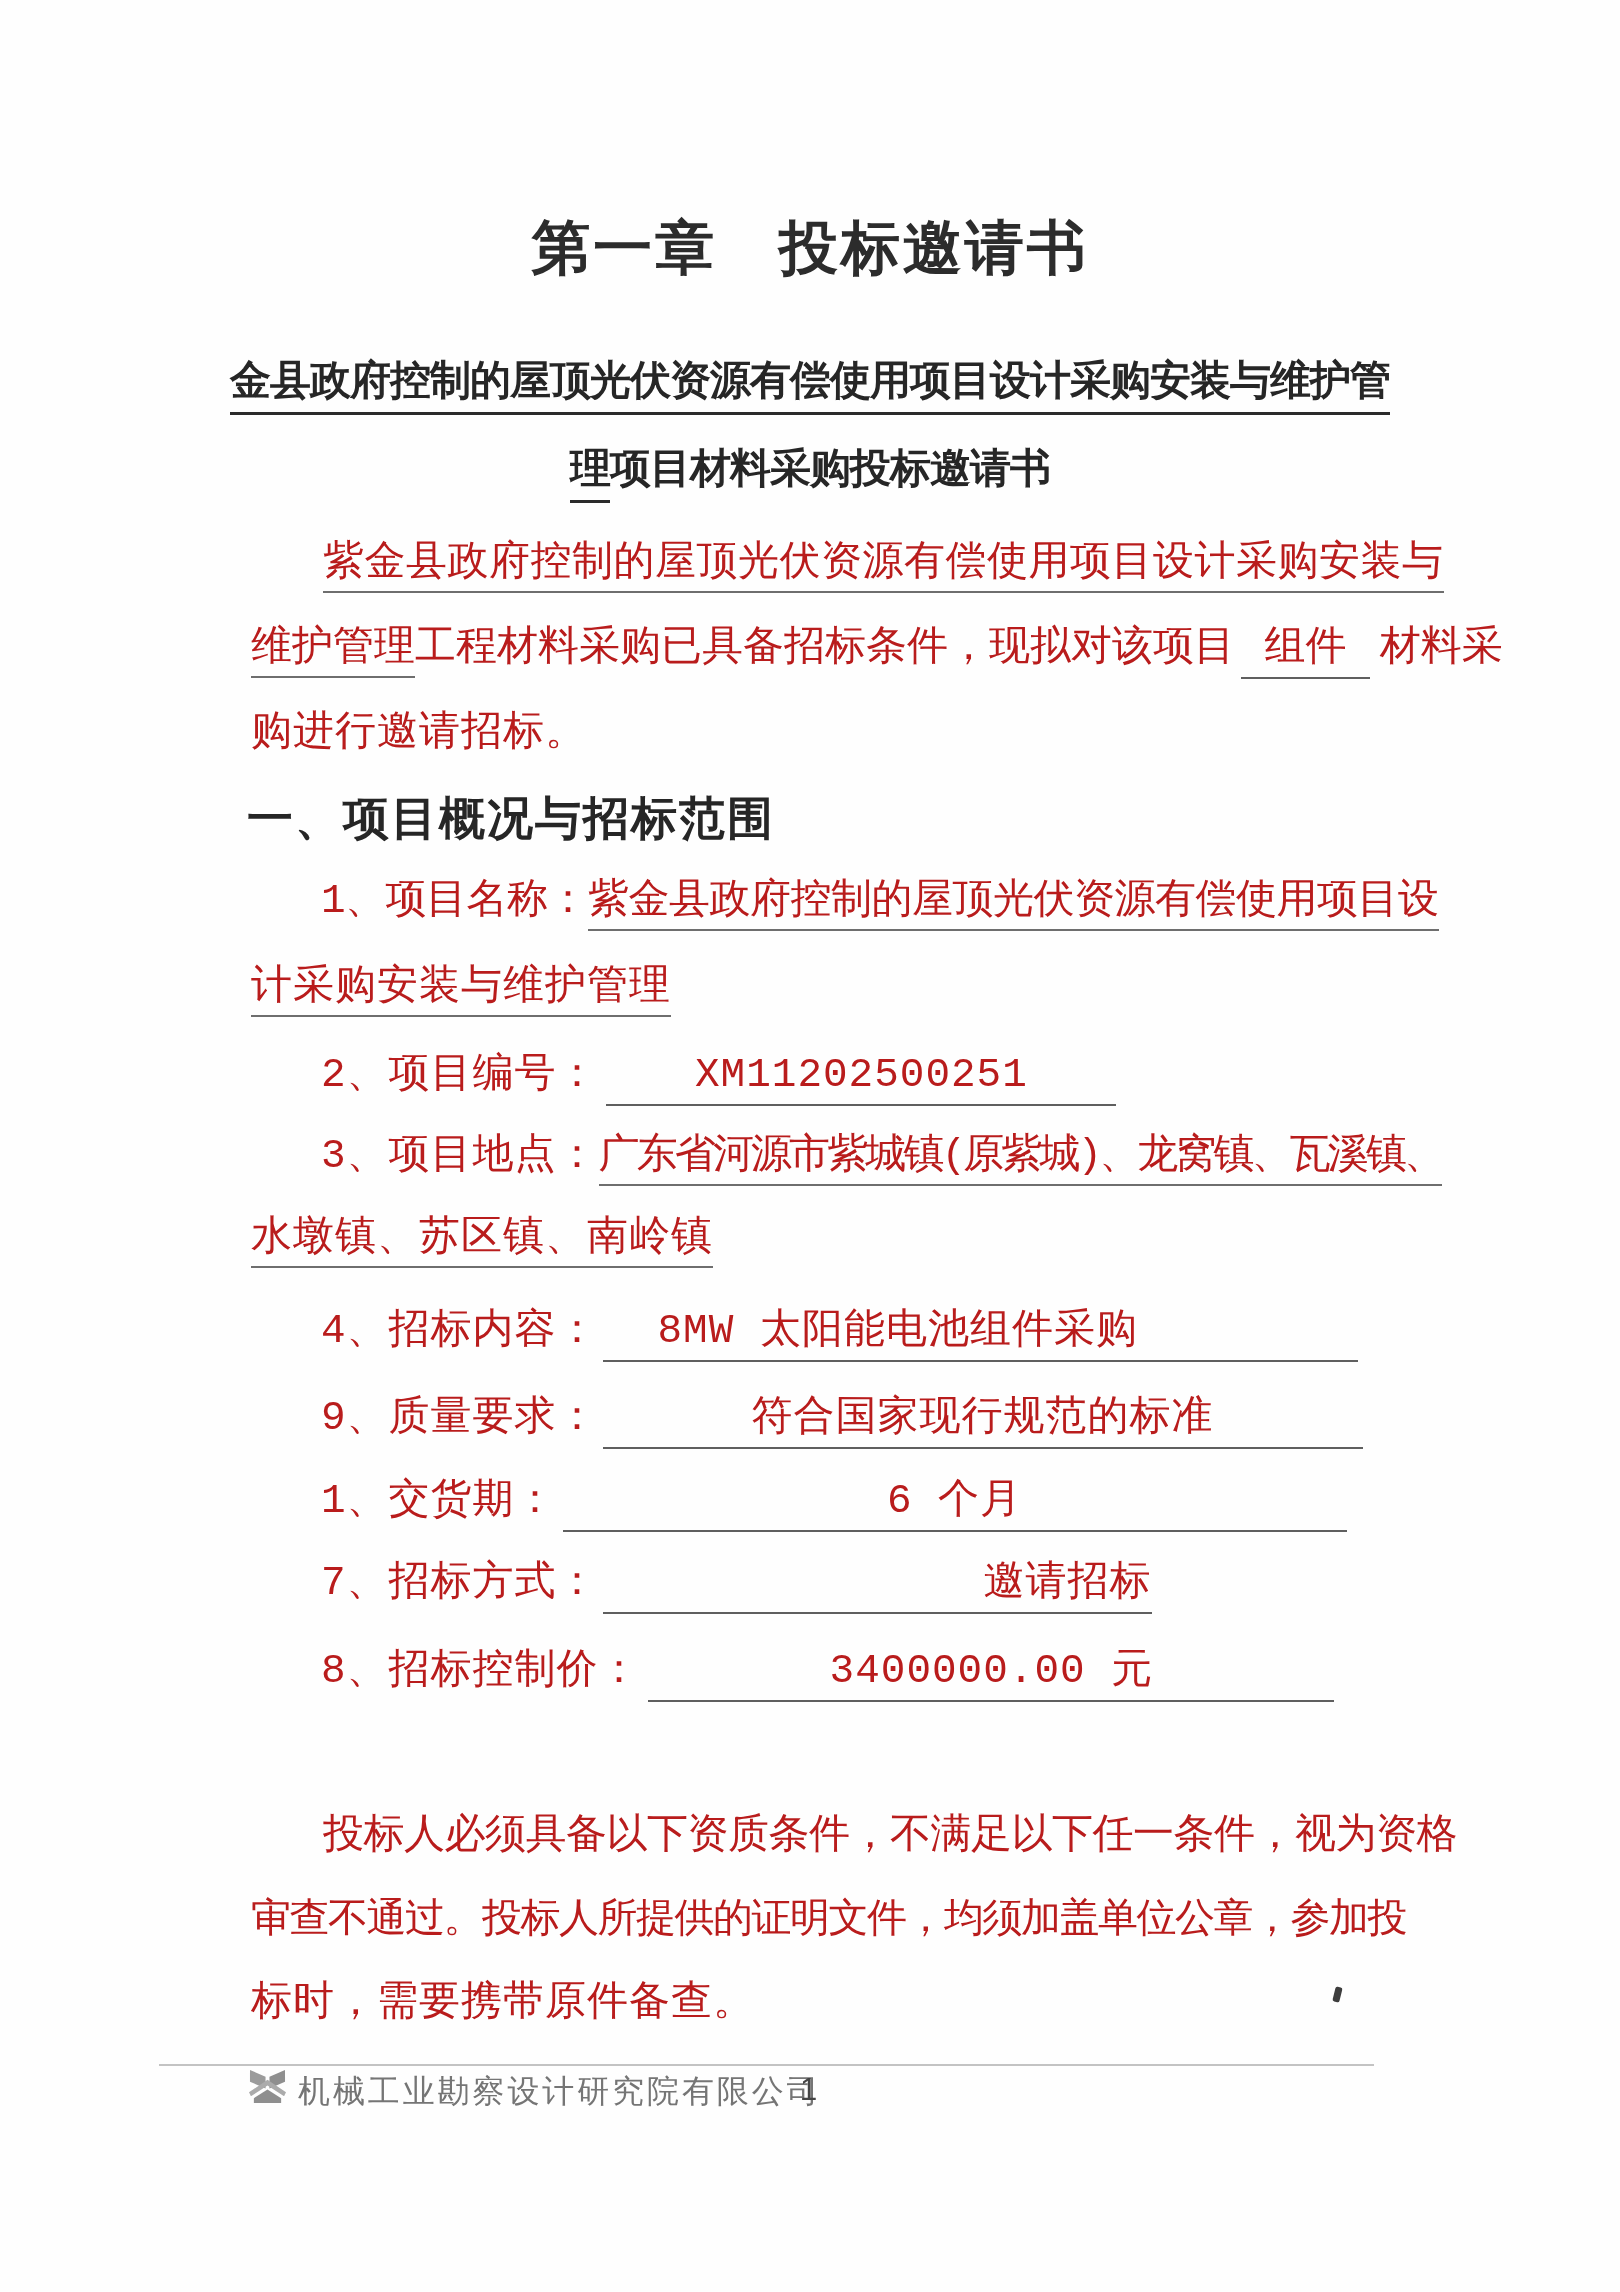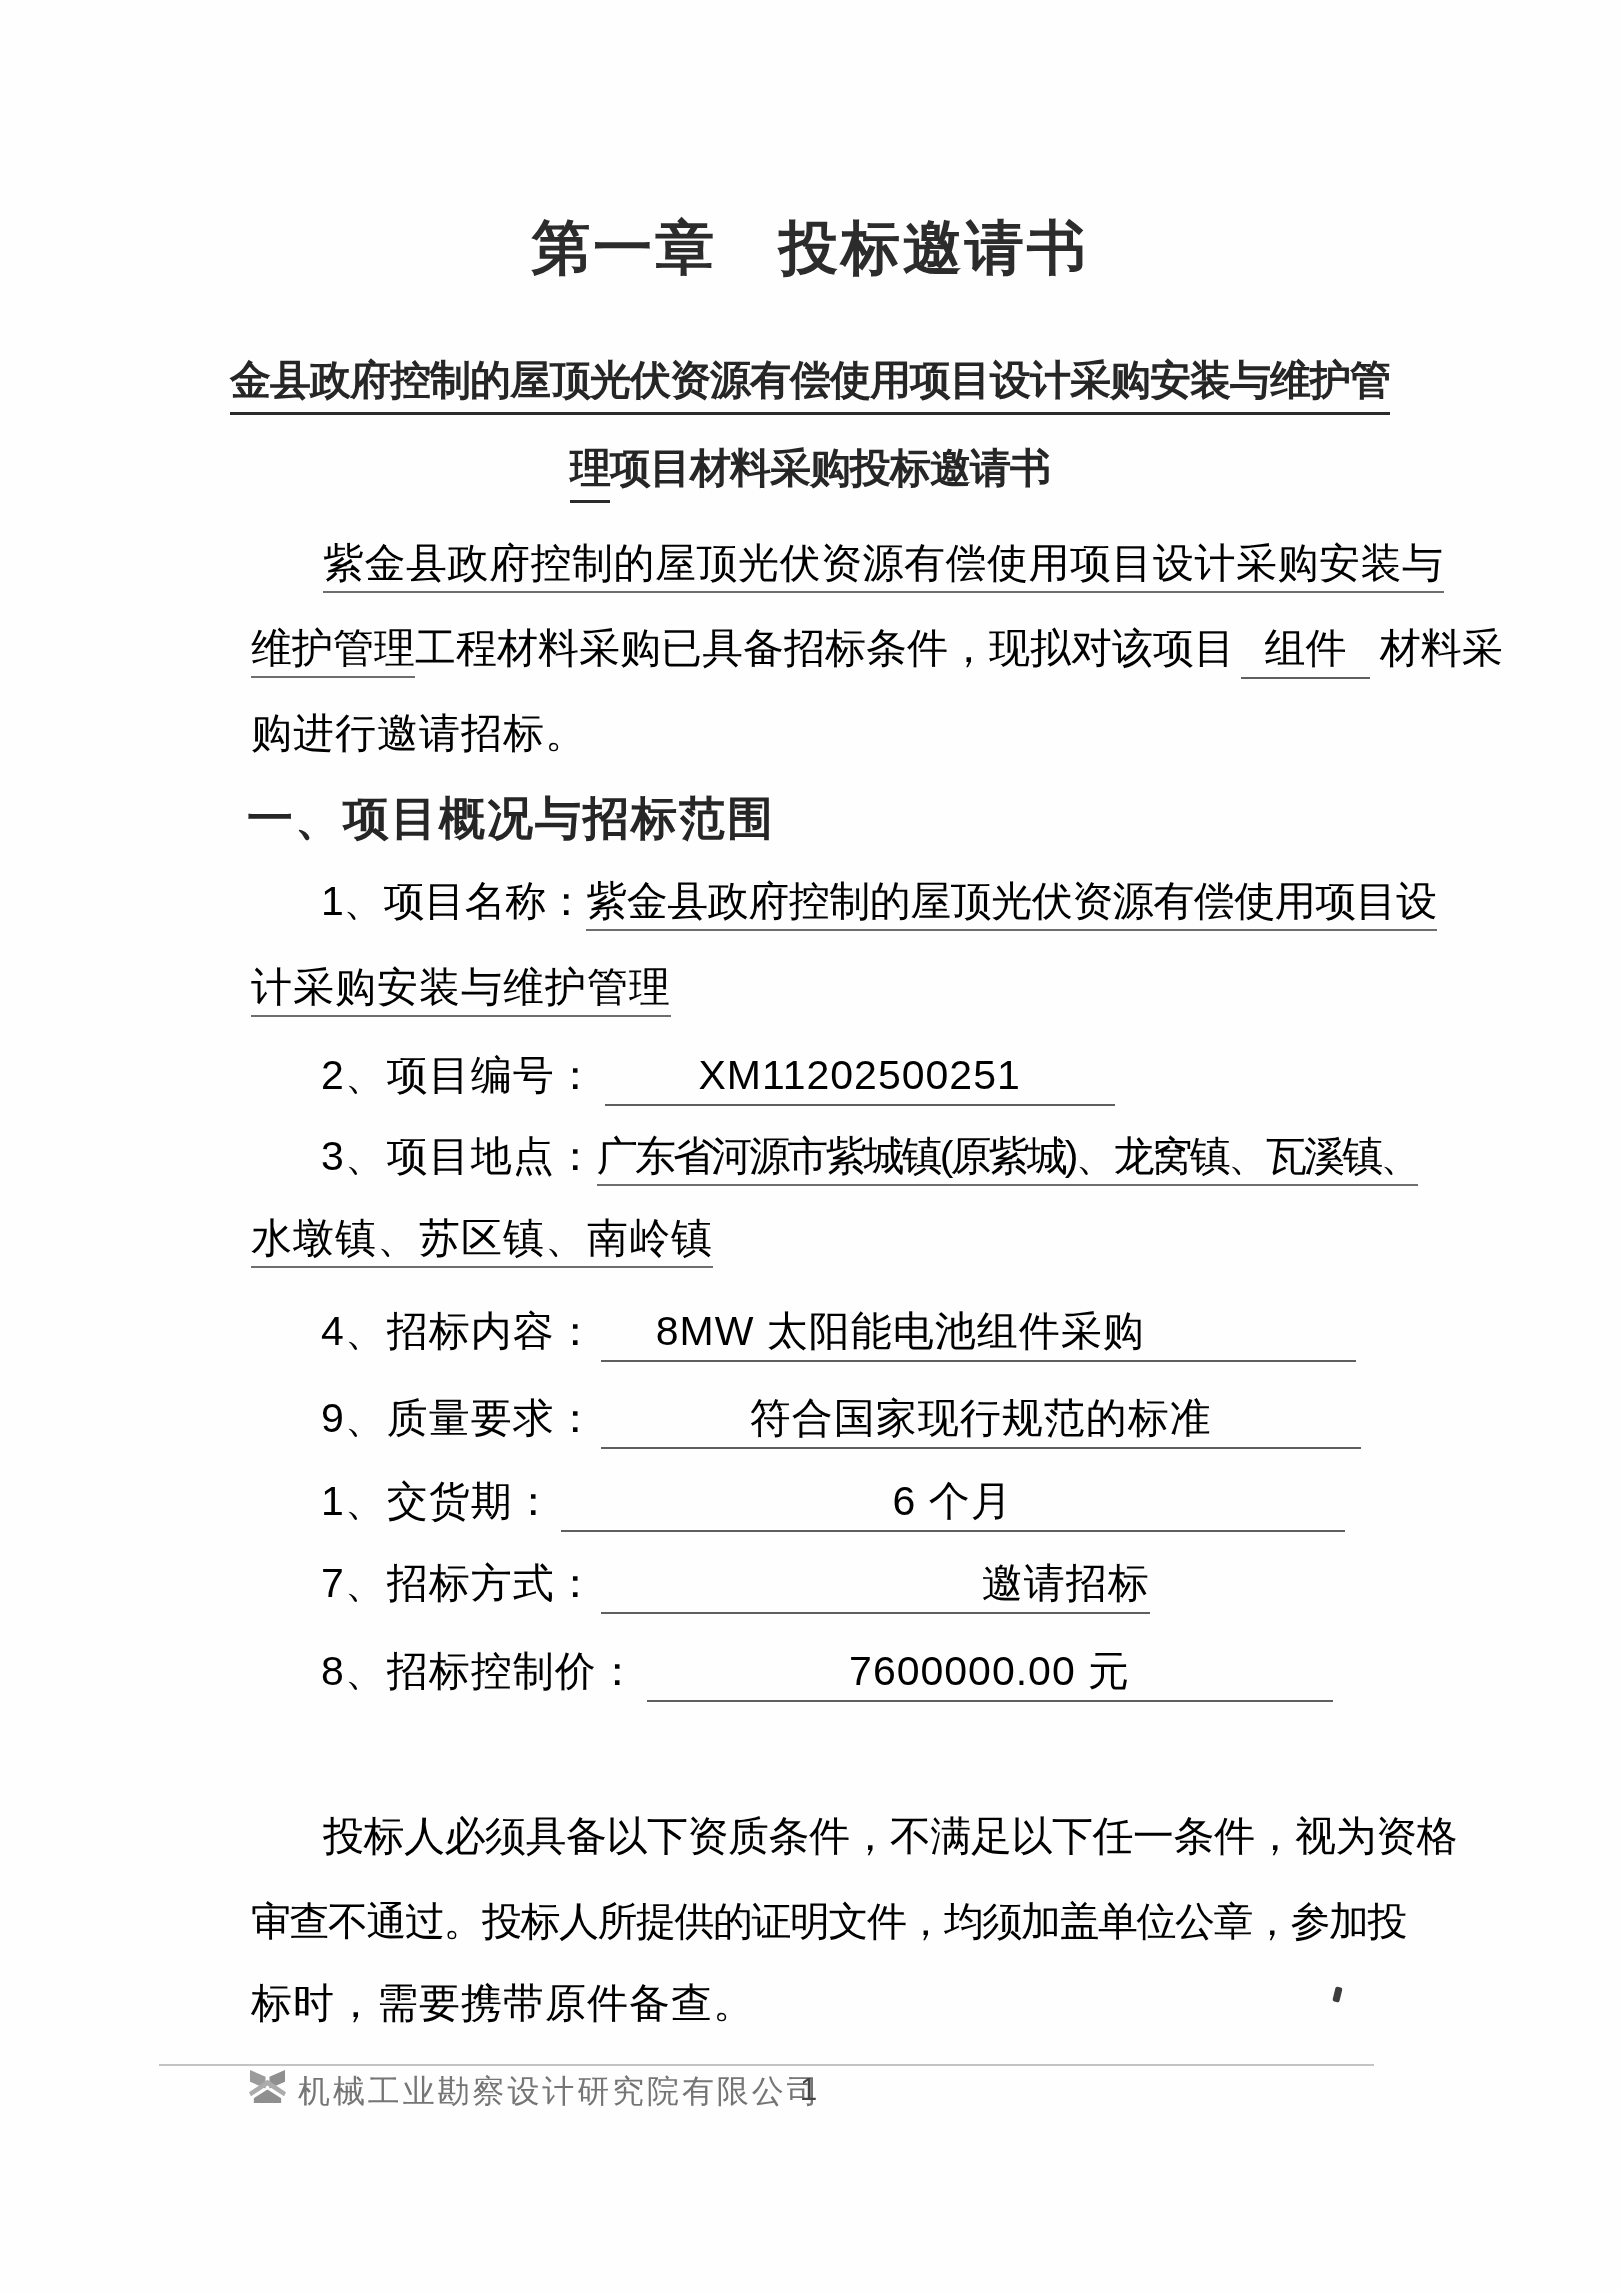--- a/index.html
+++ b/index.html
@@ -11,24 +11,24 @@
     position: relative;
     width: 1620px;
     height: 2293px;
     background: #fefefe;
     overflow: hidden;
     font-family: "Liberation Serif", serif;
   }
   .ln {
     position: absolute;
     white-space: nowrap;
-    font-family: Liberation Sans, sans-serif;
+    font-family: Liberation Mono, monospace;
     font-size: 41px;
     line-height: 1.25;
-    color: #000000;
+    color: #b91c1c;
     letter-spacing: 1px;
   }
   .hei {
     font-family: Liberation Sans, sans-serif;
     font-weight: bold;
     color: #262626;
   }
   .center {
     left: 0;
     width: 1620px;
@@ -159,21 +159,21 @@
 
   <div class="ln" style="top:1476px; left:321px;">
     <span>1、交货期：</span><span class="blank" style="width:784px; margin-left:5.9px;"><span>6 个月</span></span>
   </div>
 
   <div class="ln" style="top:1558px; left:321px;">
     <span>7、招标方式：</span><span class="blank" style="width:549px; text-align:right; margin-left:3.9px;"><span>邀请招标</span></span>
   </div>
 
   <div class="ln" style="top:1646px; left:321px;">
-    <span>8、招标控制价：</span><span class="blank" style="width:686px; margin-left:7.8px;"><span>7600000.00 元</span></span>
+    <span>8、招标控制价：</span><span class="blank" style="width:686px; margin-left:7.8px;"><span>3400000.00 元</span></span>
   </div>
 
 
   <div class="ln" style="top:1811px; left:323px; letter-spacing:-0.5px;">投标人必须具备以下资质条件，不满足以下任一条件，视为资格</div>
   <div class="ln" style="top:1896px; left:251px; letter-spacing:-1.5px; font-size:40px;">审查不通过。投标人所提供的证明文件，均须加盖单位公章，参加投</div>
   <div class="ln" style="top:1978px; left:251px;">标时，需要携带原件备查。</div>
 
   <div class="speck"></div>
 
   <div class="footer-rule"></div>

